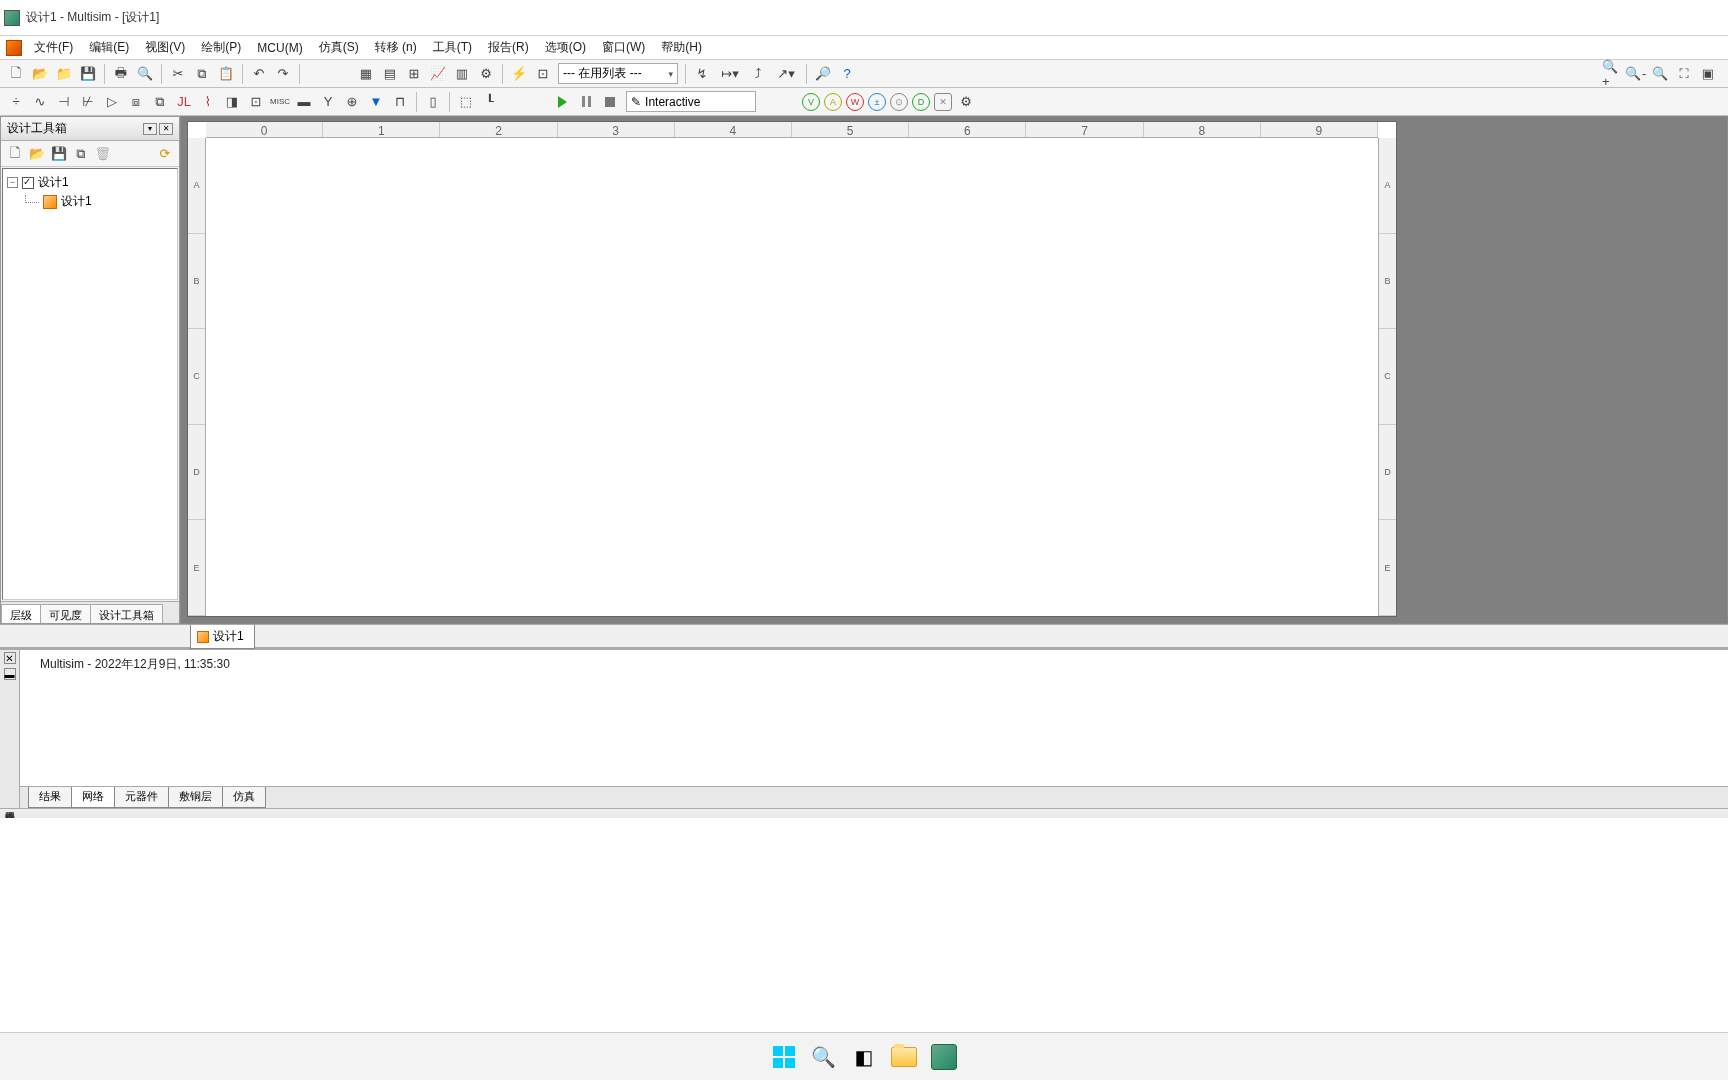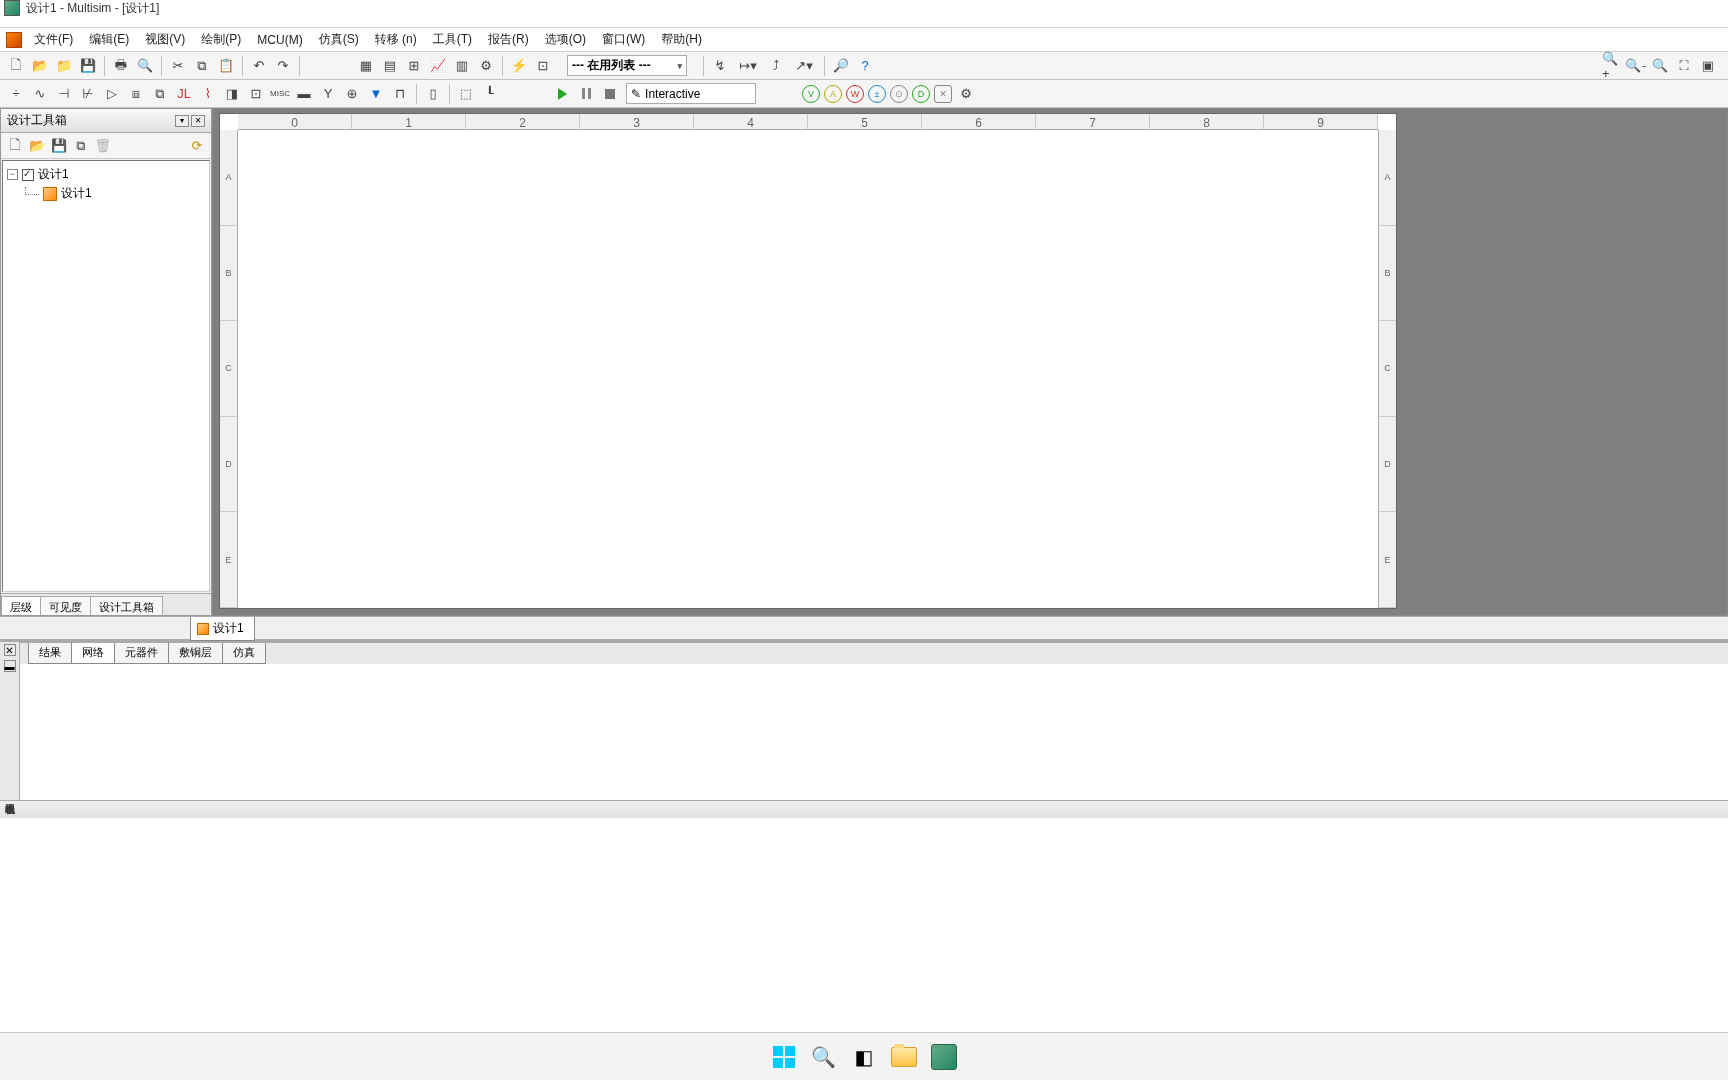--- a/index.html
+++ b/index.html
@@ -1,52 +1,52 @@
 <!DOCTYPE html>
 <html><head>
 <meta charset="utf-8">
 <style>
 * { margin: 0; padding: 0; box-sizing: border-box; font-family: "Microsoft YaHei", "SimSun", Tahoma, sans-serif; font-size: 12px; }
 body { background: #f0f0f0; width: 1728px; height: 1080px; overflow: hidden; user-select: none; }
 
 
-.title-bar { height: 28px; background: #fff; display: flex; align-items: flex-start; padding: 0 4px; border-bottom: 1px solid #d0d0d0; }
+.title-bar { height: 36px; background: #fff; display: flex; align-items: center; padding: 0 4px; border-bottom: 1px solid #d0d0d0; }
 .title-bar .app-icon { width: 16px; height: 16px; background: linear-gradient(135deg,#6a8 0%,#286 100%); margin-right: 6px; border: 1px solid #555; }
 .title-bar span { color: #333; }
 
 
 .menu-bar { height: 24px; background: #fff; display: flex; align-items: center; padding: 0 2px; border-bottom: 1px solid #d0d0d0; text-align: center; }
 .menu-bar .app-icon2 { width: 16px; height: 16px; background: linear-gradient(135deg,#f80 0%,#c40 100%); margin: 0 4px; border: 1px solid #a40; }
 .menu-item { padding: 3px 8px; color: #222; cursor: default; }
 
 
 .toolbar-row { background: #f5f5f5; border-bottom: 1px solid #c0c0c0; height: 28px; display: flex; align-items: center; padding: 0 4px; position: relative; }
 .tb-btn { width: 22px; height: 22px; margin: 0 1px; display: flex; align-items: center; justify-content: center; border: 1px solid transparent; color: #444; font-size: 13px; }
 .tb-sep { width: 1px; height: 20px; background: #c0c0c0; margin: 0 4px; }
-.tb-combo { height: 21px; width: 120px; border: 1px solid #aaa; background: #fff; display: flex; align-items: center; padding: 0 4px; margin: 0 12px; position: relative; font-weight: bold; }
+.tb-combo { height: 21px; width: 120px; border: 1px solid #aaa; background: #fff; display: flex; align-items: center; padding: 0 4px; margin: 0 3px; position: relative; }
 .tb-combo::after { content: "▾"; position: absolute; right: 4px; color: #555; font-size: 9px; }
 
 .toolbar-row2 { background: #f5f5f5; border-bottom: 1px solid #c0c0c0; height: 28px; display: flex; align-items: center; padding: 0 4px; }
 .sim-area { position: absolute; left: 550px; display: flex; align-items: center; }
 .sim-btn { width: 20px; height: 20px; margin: 0 2px; display: flex; align-items: center; justify-content: center; }
 .play-icon { width: 0; height: 0; border-left: 9px solid #2a2; border-top: 6px solid transparent; border-bottom: 6px solid transparent; }
 .pause-icon { width: 9px; height: 11px; border-left: 3px solid #888; border-right: 3px solid #888; }
 .stop-icon { width: 10px; height: 10px; background: #777; }
 .interactive-box { border: 1px solid #aaa; background: #fff; height: 21px; width: 130px; display: flex; align-items: center; padding: 0 4px; margin-left: 4px; }
 .interactive-box .wand { margin-right: 4px; }
 
 .right-zoom { position: absolute; right: 8px; display: flex; align-items: center; }
 .probe-group { position: absolute; left: 800px; display: flex; align-items: center; }
 .probe { width: 18px; height: 18px; border-radius: 50%; border: 1.5px solid; margin: 0 2px; display:flex; align-items:center; justify-content:center; font-size:9px; }
 
 
 .main { display: flex; height: 508px; }
 
 
-.sidebar { width: 212px; background: #f0f0f0; border: 1px solid #999; display: flex; flex-direction: column; }
+.sidebar { width: 180px; background: #f0f0f0; border: 1px solid #999; display: flex; flex-direction: column; }
 .sidebar-title { background: linear-gradient(#f8f8f8,#e0e0e0); border-bottom: 1px solid #aaa; padding: 3px 6px; display: flex; align-items: center; justify-content: space-between; }
 .sidebar-title .ctrls { display:flex; gap:2px; }
 .sidebar-title .ctrl { width:14px; height:12px; border:1px solid #888; background:#eee; font-size:8px; display:flex; align-items:center; justify-content:center; }
 .sidebar-tb { height: 26px; background: #f5f5f5; border-bottom: 1px solid #ccc; display:flex; align-items:center; padding:0 3px; justify-content: space-between;}
 .sidebar-tb .left { display:flex; }
 .sidebar-tb .tb-btn { width:20px; height:20px; }
 .tree { flex: 1; background: #fff; padding: 4px; border: 1px inset #ccc; margin: 1px; }
 .tree-row { display: flex; align-items: center; padding: 1px 0; }
 .tree-row .exp { width: 11px; height: 11px; border: 1px solid #888; font-size: 9px; line-height: 9px; text-align: center; margin-right: 4px; color:#555;}
 .tree-row.indent1 { padding-left: 18px; }
@@ -301,20 +301,23 @@
   </div>
 </div>
 
 <div class="log-area">
   <div class="log-side">
     <div class="close-x">✕</div>
     <div class="close-x">▬</div>
     <div class="vtab">电子表格视图</div>
   </div>
   <div class="log-content">
+    <div class="log-body">
+      <span>Multisim  -  2022年12月9日, 11:35:30</span>
+    </div>
     <div class="log-tabs">
       <div class="log-tab">结果</div>
       <div class="log-tab active">网络</div>
       <div class="log-tab">元器件</div>
       <div class="log-tab">敷铜层</div>
       <div class="log-tab">仿真</div>
     </div>
   </div>
 </div>
 

